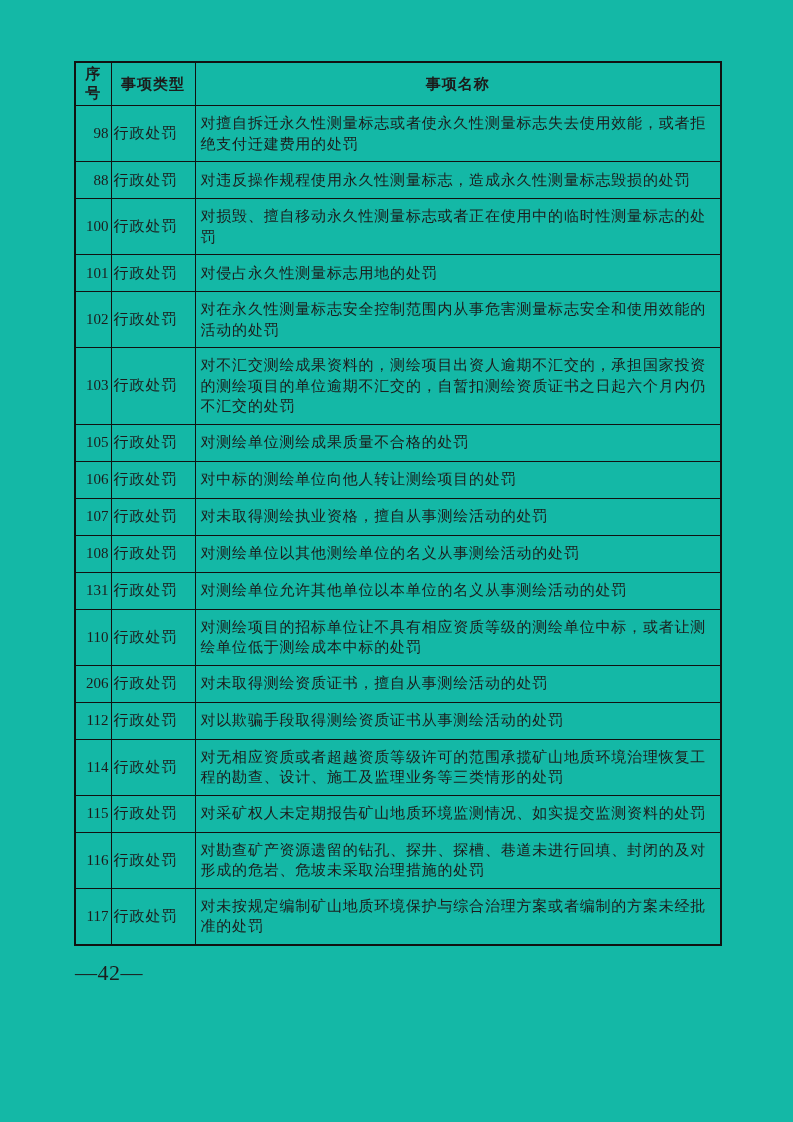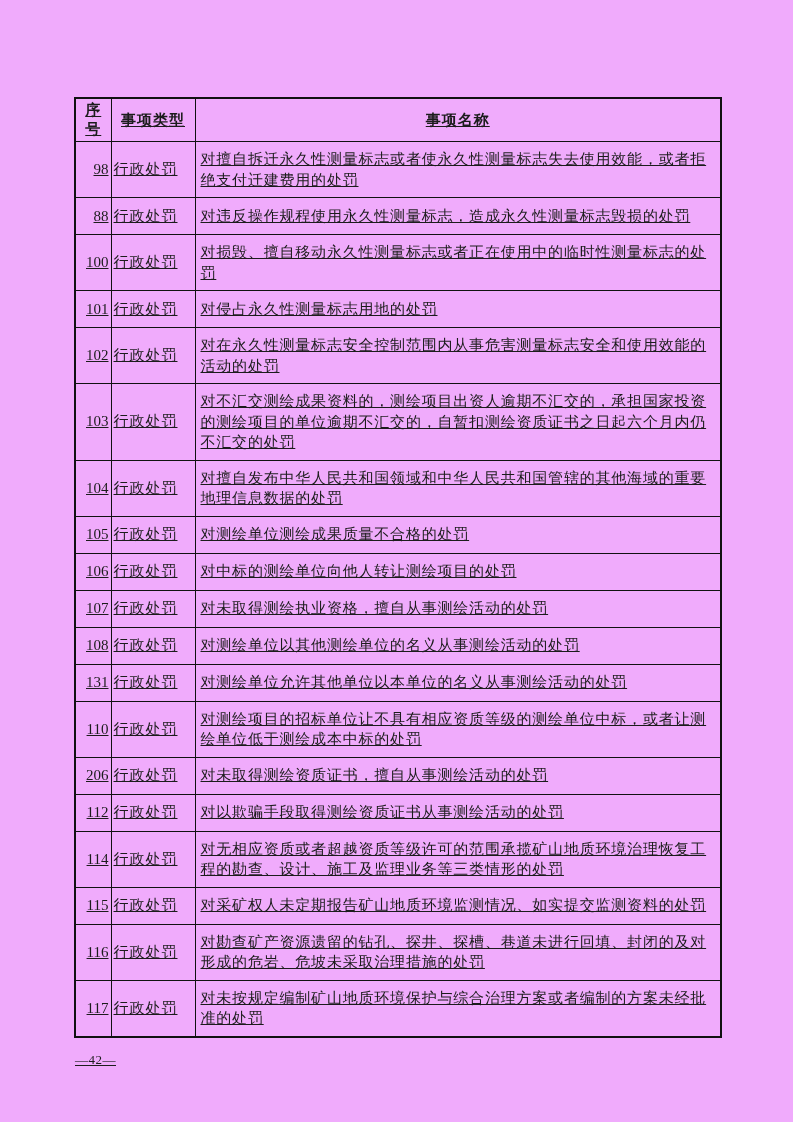--- a/index.html
+++ b/index.html
@@ -8,23 +8,22 @@
     width: 793px;
     height: 1122px;
     position: relative;
     font-family: "Liberation Serif", "DejaVu Serif", serif;
     color: #1c1c1c;
     overflow: hidden;
   }
   .page {
     position: absolute;
     inset: 0;
-    padding: 97px 73px 0 74px;
-    background: #f0abfc;
-    text-decoration: underline;
+    padding: 61px 73px 0 74px;
+    background: #14b8a6;
   }
   table.items-table {
     width: 646px;
     border-collapse: collapse;
     table-layout: fixed;
     border: 2px solid #111;
   }
   .items-table th,
   .items-table td {
     border: 1.5px solid #111;
@@ -52,21 +51,21 @@
   }
   td.col-name {
     text-align: left;
     padding: 7px 3px 7px 5px;
     line-height: 20.5px;
     letter-spacing: 0.8px;
   }
   .page-number {
     margin-top: 14px;
     margin-left: 1px;
-    font-size: 13px;
+    font-size: 22px;
     letter-spacing: 0.5px;
     color: #1c1c1c;
   }
 </style>
 </head>
 <body>
 
 <div class="page">
 
   <table class="items-table">
@@ -112,25 +111,20 @@
     <td class="col-type">行政处罚</td>
     <td class="col-name">对在永久性测量标志安全控制范围内从事危害测量标志安全和使用效能的活动的处罚</td>
   </tr>
 
   <tr>
     <td class="col-no">103</td>
     <td class="col-type">行政处罚</td>
     <td class="col-name">对不汇交测绘成果资料的，测绘项目出资人逾期不汇交的，承担国家投资的测绘项目的单位逾期不汇交的，自暂扣测绘资质证书之日起六个月内仍不汇交的处罚</td>
   </tr>
 
-  <tr>
-    <td class="col-no">104</td>
-    <td class="col-type">行政处罚</td>
-    <td class="col-name">对擅自发布中华人民共和国领域和中华人民共和国管辖的其他海域的重要地理信息数据的处罚</td>
-  </tr>
 
   <tr>
     <td class="col-no">105</td>
     <td class="col-type">行政处罚</td>
     <td class="col-name">对测绘单位测绘成果质量不合格的处罚</td>
   </tr>
 
   <tr>
     <td class="col-no">106</td>
     <td class="col-type">行政处罚</td>

